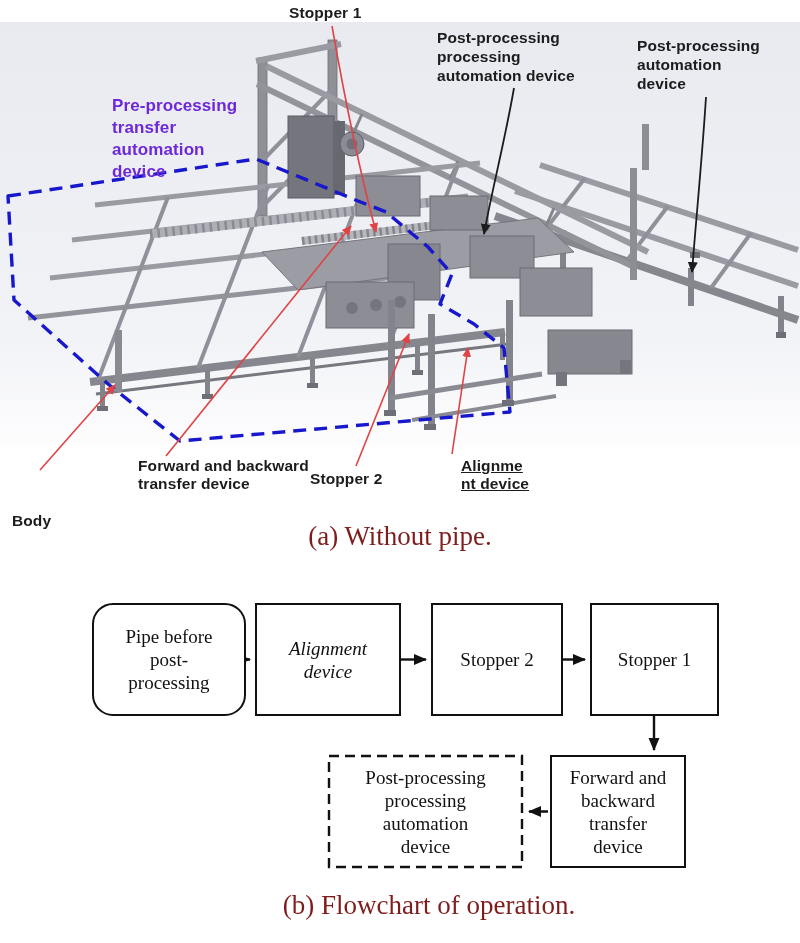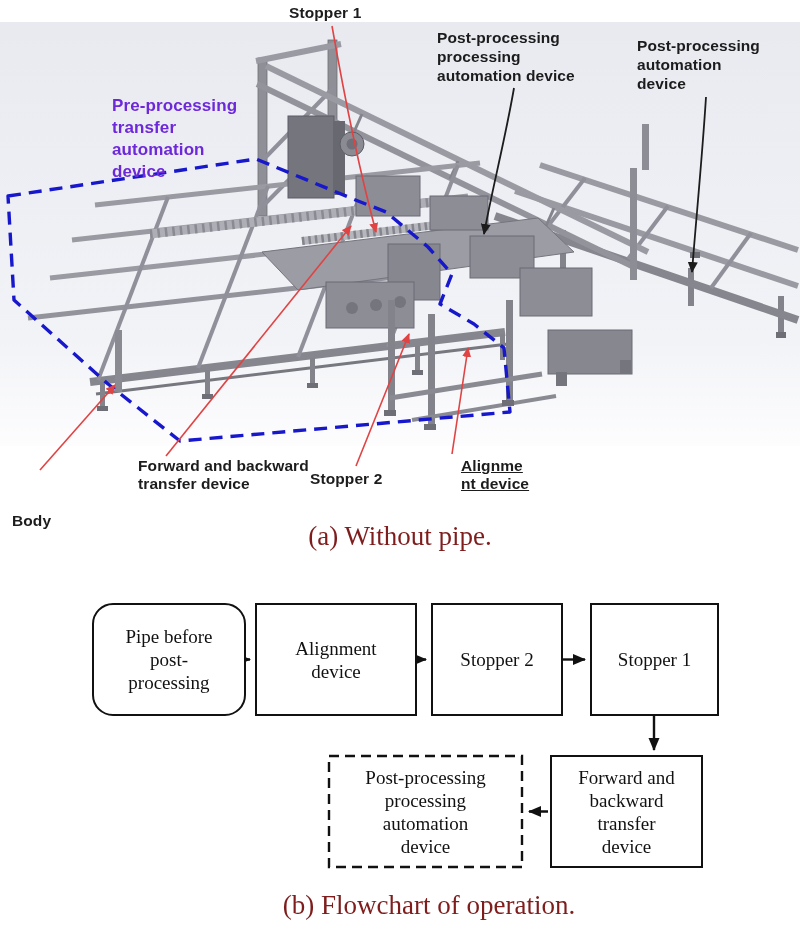--- a/index.html
+++ b/index.html
@@ -177,29 +177,29 @@
         <line x1="563" y1="99.5" x2="585" y2="99.5" marker-end="url(#arrF)"></line>
         <line x1="654" y1="156" x2="654" y2="190" marker-end="url(#arrF)"></line>
         <line x1="548" y1="251.5" x2="529" y2="251.5" stroke-dasharray="8 6" marker-end="url(#arrF)"></line>
         <rect x="329" y="196" width="193" height="111" stroke-dasharray="10 6"></rect>
       </g>
     </svg>
 
     <div class="fbox" style="left:92px;top:43px;width:154px;height:113px;border-radius:21px;">Pipe before
 post-
 processing</div>
-    <div class="fbox" style="left:255px;top:43px;width:162px;height:113px;">Alignment
+    <div class="fbox" style="left:255px;top:43px;width:146px;height:113px;font-style:italic;">Alignment
 device</div>
     <div class="fbox" style="left:431px;top:43px;width:132px;height:113px;">Stopper 2</div>
     <div class="fbox" style="left:590px;top:43px;width:129px;height:113px;">Stopper 1</div>
     <div class="fbox dashed" style="left:328px;top:195px;width:195px;height:113px;">Post-processing
 processing
 automation
 device</div>
-    <div class="fbox" style="left:550px;top:195px;width:153px;height:113px;">Forward and
+    <div class="fbox" style="left:550px;top:195px;width:136px;height:113px;">Forward and
 backward
 transfer
 device</div>
 
     <div class="caption" id="caption-b">(b) Flowchart of operation.</div>
   </div>
 
 </div>
 
 </body></html>

